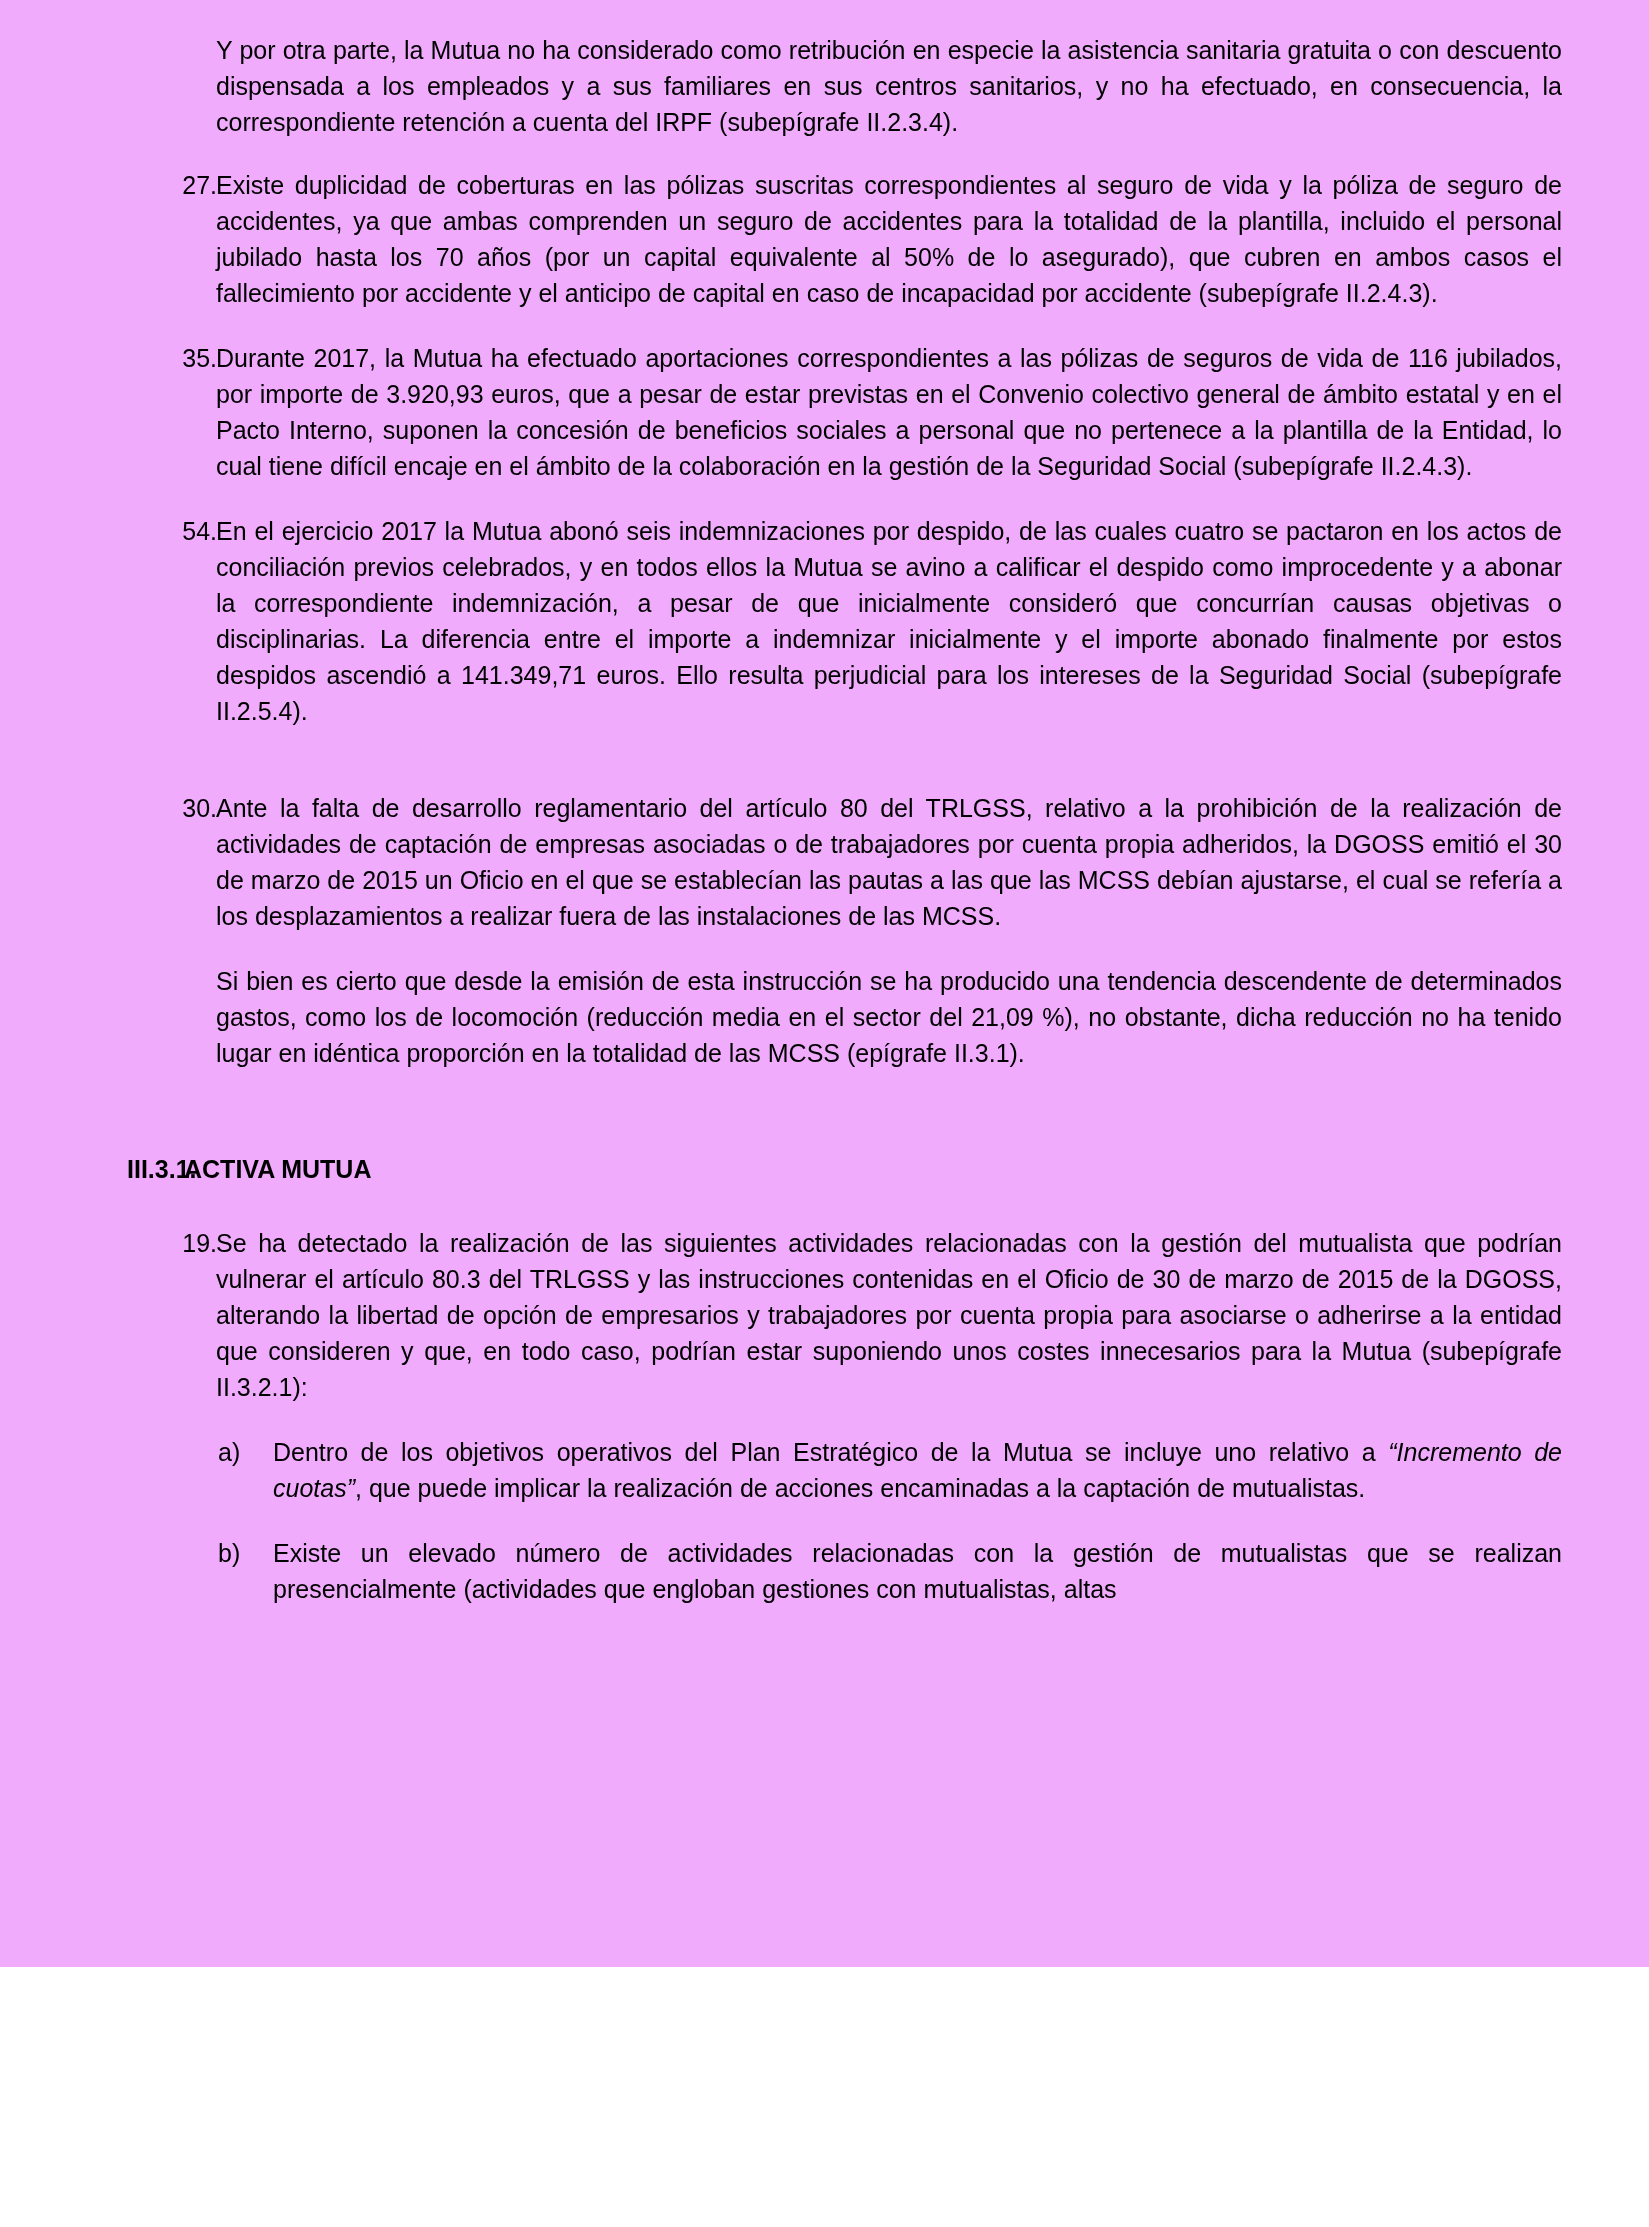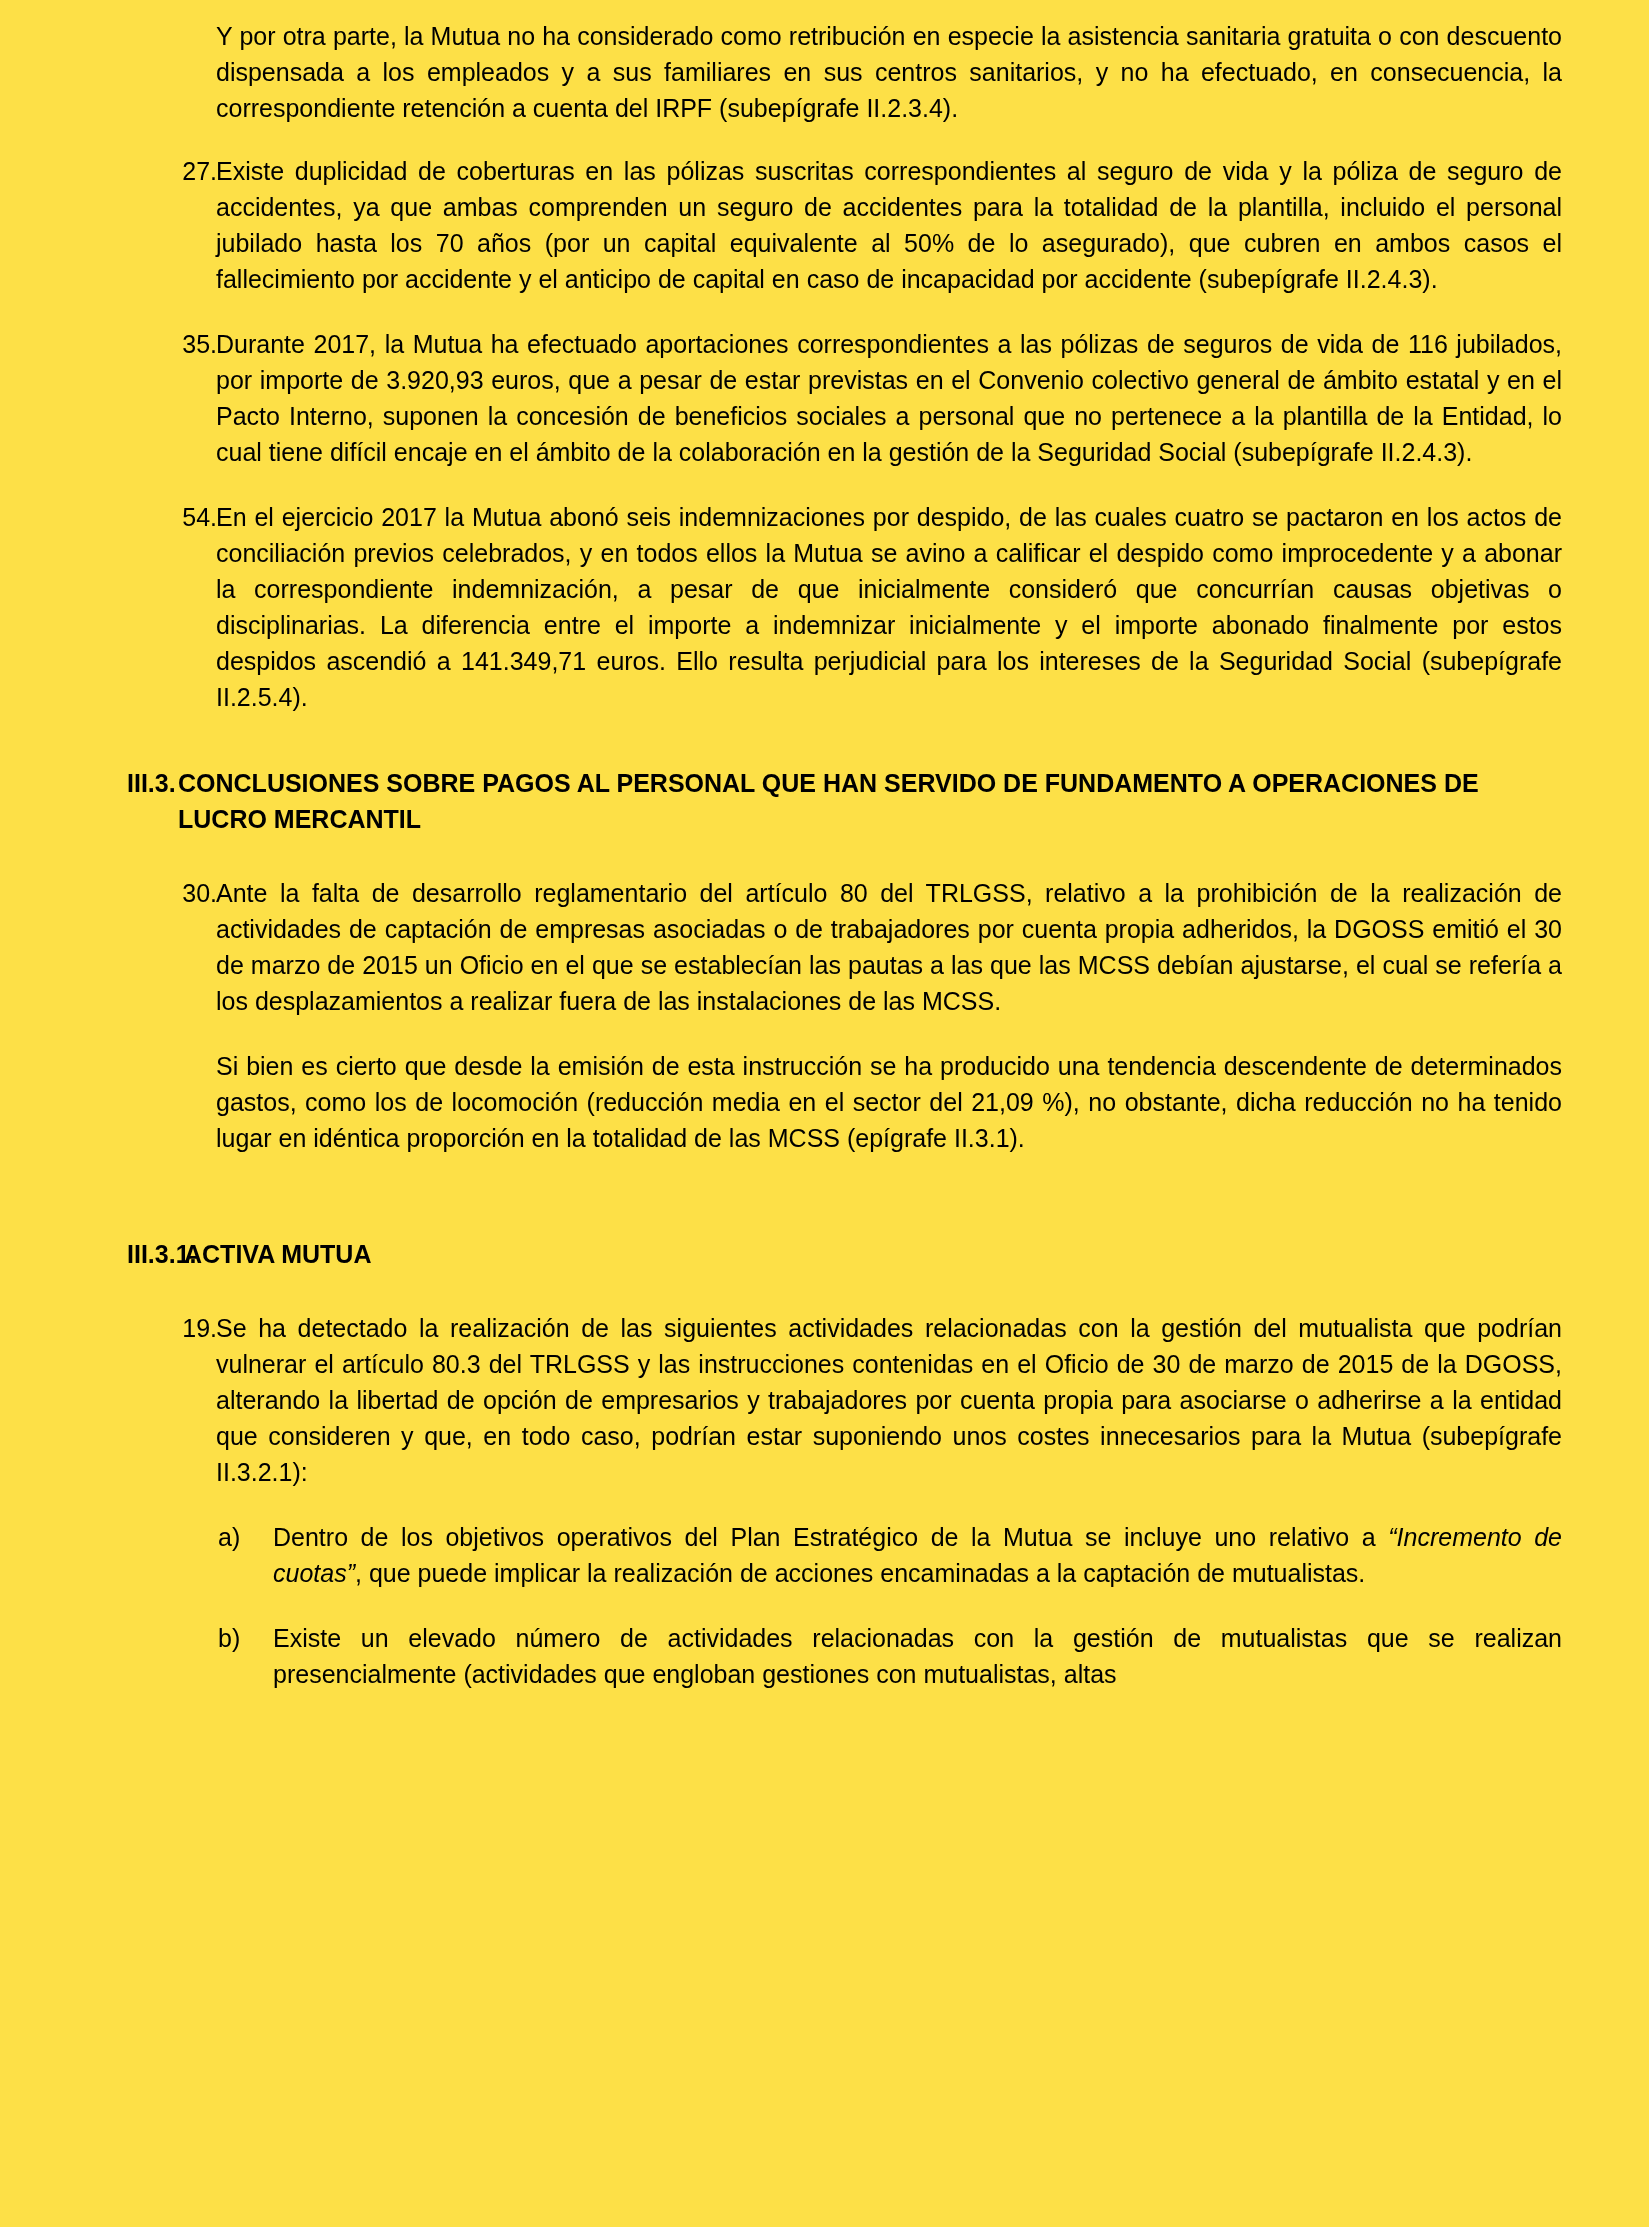--- a/index.html
+++ b/index.html
@@ -10,24 +10,24 @@
   body {
     width: 1650px;
     height: 2227px;
     font-family: "Liberation Sans", sans-serif;
     color: #000000;
     -webkit-font-smoothing: antialiased;
   }
   .page {
     position: relative;
     width: 1650px;
-    height: 2227px;
+    height: 1967px;
     box-sizing: border-box;
-    padding: 18px 80px 0 80px;
-    background: #fde047;
+    padding: 32px 80px 0 80px;
+    background: #f0abfc;
   }
   .doc-body {
     font-size: 25px;
     line-height: 36px;
     text-align: justify;
     text-justify: inter-word;
   }
 
   
   .para-cont {
@@ -119,24 +119,20 @@
       <span>Durante 2017, la Mutua ha efectuado aportaciones correspondientes a las pólizas de seguros de vida de 116 jubilados, por importe de 3.920,93 euros, que a pesar de estar previstas en el Convenio colectivo general de ámbito estatal y en el Pacto Interno, suponen la concesión de beneficios sociales a personal que no pertenece a la plantilla de la Entidad, lo cual tiene difícil encaje en el ámbito de la colaboración en la gestión de la Seguridad Social (subepígrafe II.2.4.3).</span>
     </div>
 
     <div class="num-item">
       <span class="marker">54.</span>
       <span>En el ejercicio 2017 la Mutua abonó seis indemnizaciones por despido, de las cuales cuatro se pactaron en los actos de conciliación previos celebrados, y en todos ellos la Mutua se avino a calificar el despido como improcedente y a abonar la correspondiente indemnización, a pesar de que inicialmente consideró que concurrían causas objetivas o disciplinarias. La diferencia entre el importe a indemnizar inicialmente y el importe abonado finalmente por estos despidos ascendió a 141.349,71 euros. Ello resulta perjudicial para los intereses de la Seguridad Social (subepígrafe II.2.5.4).</span>
     </div>
 
     <div class="spacer-md"></div>
 
-    <div class="heading">
-      <span class="h-num">III.3.</span>
-      <span>CONCLUSIONES SOBRE PAGOS AL PERSONAL QUE HAN SERVIDO DE FUNDAMENTO A OPERACIONES DE LUCRO MERCANTIL</span>
-    </div>
 
     <div class="spacer-sm"></div>
 
     <div class="num-item">
       <span class="marker">30.</span>
       <span>Ante la falta de desarrollo reglamentario del artículo 80 del TRLGSS, relativo a la prohibición de la realización de actividades de captación de empresas asociadas o de trabajadores por cuenta propia adheridos, la DGOSS emitió el 30 de marzo de 2015 un Oficio en el que se establecían las pautas a las que las MCSS debían ajustarse, el cual se refería a los desplazamientos a realizar fuera de las instalaciones de las MCSS.</span>
     </div>
 
     <p class="para-cont">Si bien es cierto que desde la emisión de esta instrucción se ha producido una tendencia descendente de determinados gastos, como los de locomoción (reducción media en el sector del 21,09 %), no obstante, dicha reducción no ha tenido lugar en idéntica proporción en la totalidad de las MCSS (epígrafe II.3.1).</p>
 

